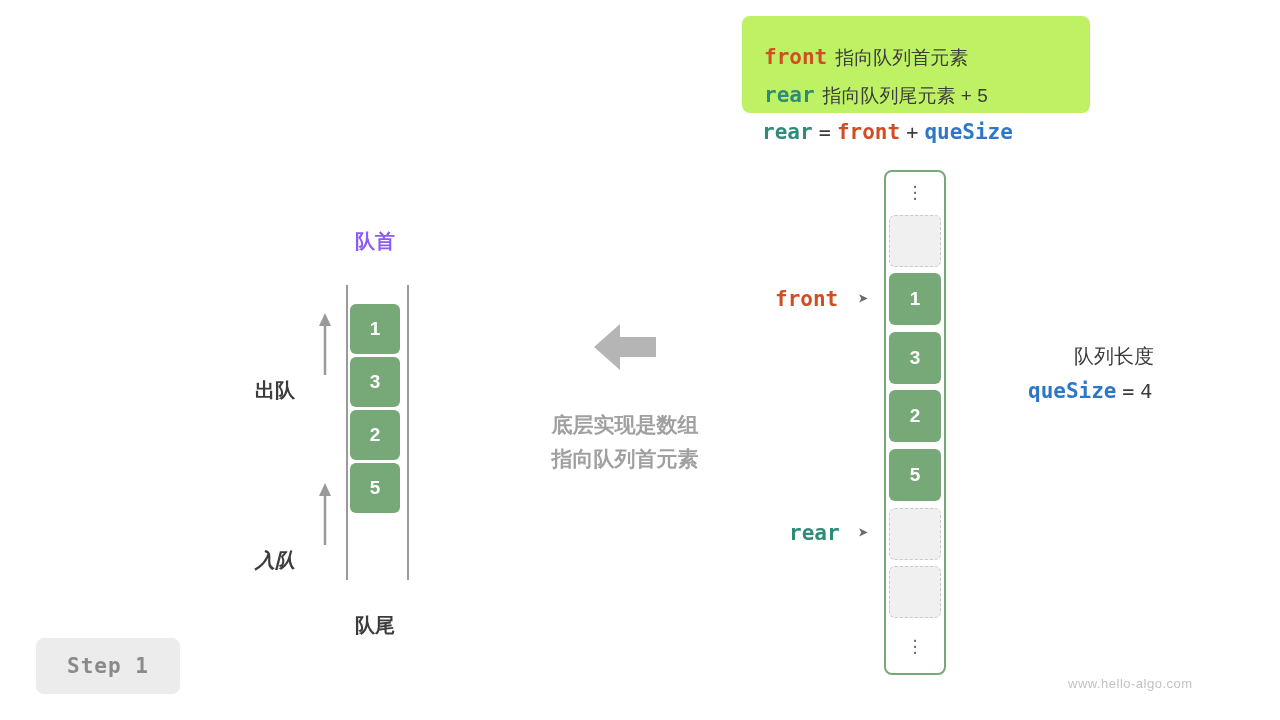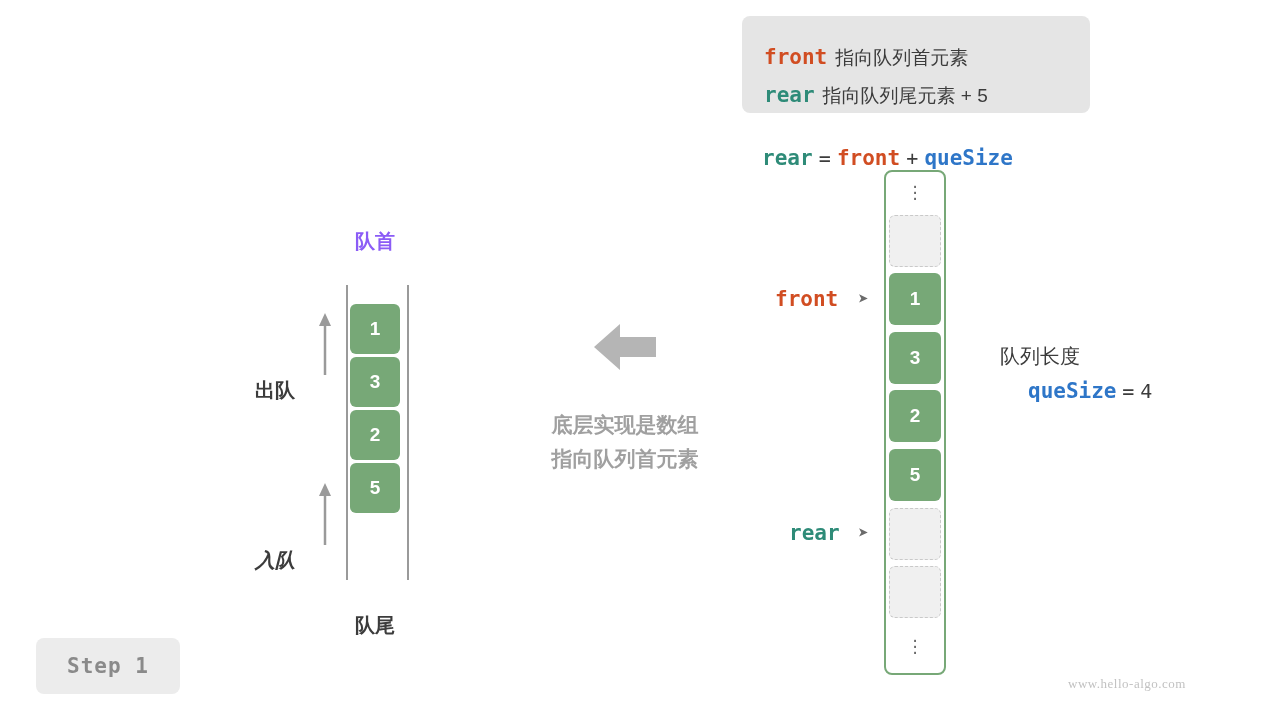--- a/index.html
+++ b/index.html
@@ -21,21 +21,21 @@
     height: 720px;
   }
   .abs { position: absolute; }
 
   
   #legend-box {
     left: 742px;
     top: 16px;
     width: 348px;
     height: 97px;
-    background: #e5e5e5;
+    background: #bef264;
     border-radius: 8px;
   }
   .legend-line {
     position: absolute;
     left: 22px;
     white-space: nowrap;
     font-size: 19px;
     color: #3c3c3c;
   }
   #legend-line-1 { top: 29px; }
@@ -69,21 +69,20 @@
     font-size: 20px;
     color: #3c3c3c;
   }
 
   
   #formula {
     left: 762px;
     top: 119px;
     font-size: 22px;
     white-space: nowrap;
-    margin-top: 26px;
   }
 
   
   #left-title-head {
     left: 300px;
     top: 228px;
     width: 150px;
     text-align: center;
     font-size: 20px;
     font-weight: bold;
@@ -220,21 +219,21 @@
     position: absolute;
     font-family: "DejaVu Sans Mono", "Liberation Mono", monospace;
     font-size: 18px;
     color: #6b6b6b;
   }
   #caret-front { left: 858px; top: 288px; }
   #caret-rear  { left: 858px; top: 522px; }
 
   
   #size-title {
-    left: 1000px;
+    left: 1074px;
     top: 343px;
     font-size: 20px;
     color: #3c3c3c;
     text-align: center;
   }
   #size-value {
     left: 1028px;
     top: 379px;
     font-size: 21px;
     white-space: nowrap;
@@ -255,21 +254,21 @@
     font-weight: bold;
     font-size: 21px;
     color: #8a8a8a;
     letter-spacing: 1px;
   }
 
   
   #watermark {
     left: 1068px;
     top: 676px;
-    font-family: Liberation Serif, serif;
+    font-family: Liberation Sans, sans-serif;
     font-size: 13px;
     color: #c2c2c2;
     letter-spacing: 0.5px;
   }
 </style>
 </head>
 <body>
 
 <div class="stage">
 

